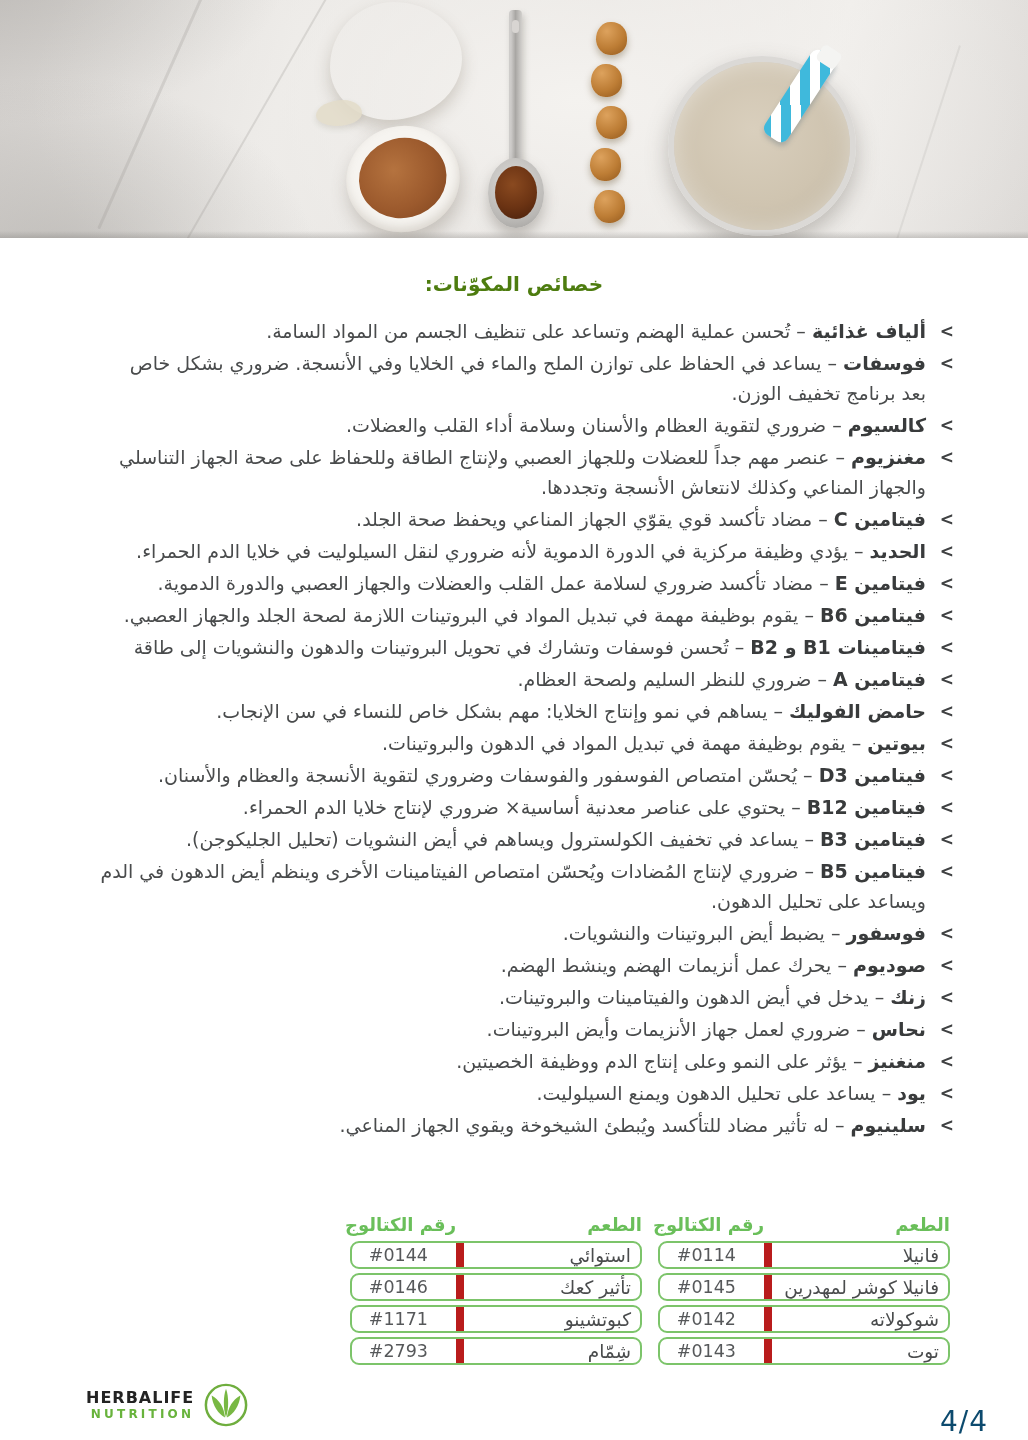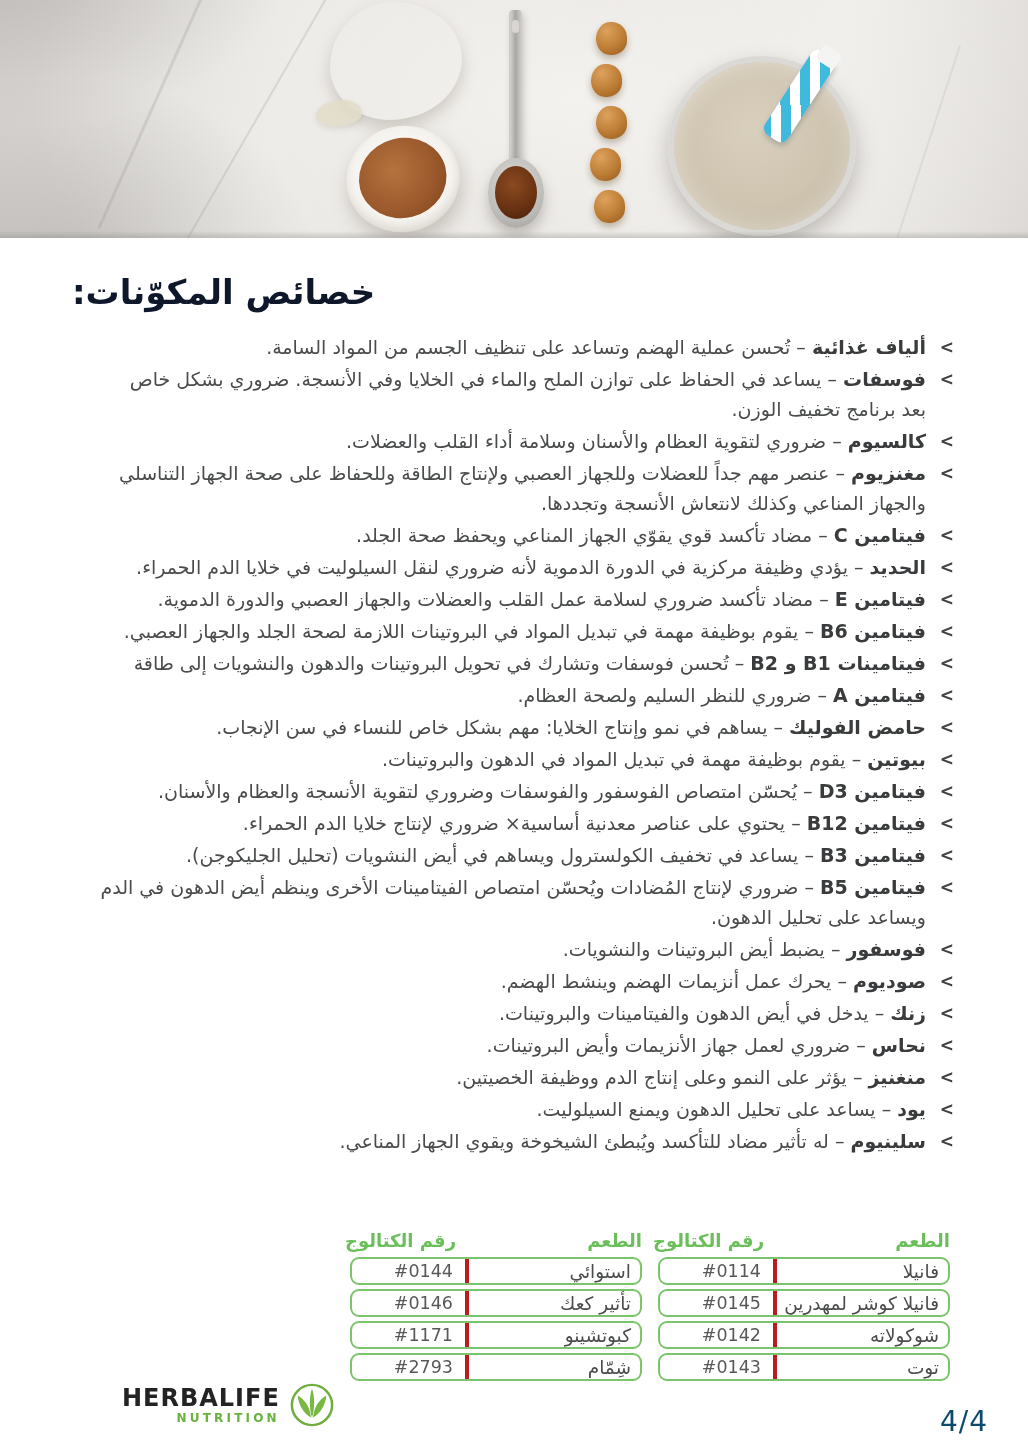--- a/index.html
+++ b/index.html
@@ -50,45 +50,45 @@
     background:radial-gradient(circle at 45% 40%, #d9cfbd 0%, #cfc4b0 55%, #bfb49f 90%);
     box-shadow:0 10px 22px rgba(95,90,80,.35), inset 0 0 24px rgba(255,255,255,.45); }
   .straw { position:absolute; left:112px; top:-16px; width:27px; height:100px; transform:rotate(33deg);
     border-radius:8px; overflow:hidden;
     background:repeating-linear-gradient(56deg, #3fb9dc 0 10px, #ffffff 10px 20px);
     box-shadow:2px 3px 5px rgba(90,110,120,.35); }
   .straw-tip { position:absolute; left:146px; top:-20px; width:22px; height:18px; transform:rotate(33deg);
     background:#f4f4f2; border-radius:5px; }
 
   
-  .title { margin:34px 72px 20px 72px; text-align:left; font-size:34px; font-weight:bold; color:#0f172a; }
+  .title { margin:34px 72px 20px 72px; text-align:center; font-size:20px; font-weight:bold; color:#4d7c0f; }
   .list { direction:rtl; margin:0 72px 0 100px; }
   .item { position:relative; padding-right:30px; text-align:right; font-size:19px; line-height:30px;
     color:#494b4c; margin-bottom:2px; }
   .chev { position:absolute; right:2px; top:0; direction:ltr; unicode-bidi:bidi-override;
     color:#3f4142; font-size:17px; font-weight:600; }
   .term { font-weight:bold; color:#393b3c; }
 
   
   .tables { direction:rtl; display:flex; gap:16px; margin:74px 78px 0 0; }
   .ftable { width:292px; }
   .thead { display:flex; direction:rtl; margin-bottom:6px; font-size:18px; font-weight:bold; color:#6abf5a; }
   .h-flavor { flex:1; text-align:right; padding-left:4px; }
   .h-catalog { width:106px; text-align:center; padding-left:6px; white-space:nowrap; }
   .frow { display:flex; direction:rtl; align-items:stretch; border:2px solid #7cc46a; border-radius:9px;
     height:28px; margin-bottom:4px; background:#fff; overflow:hidden; }
-  .cell-flavor { flex:1; border-left:4px solid #b91c1c; display:flex; align-items:center;
+  .cell-flavor { flex:1; border-left:8px solid #b91c1c; display:flex; align-items:center;
     padding:0 9px 0 6px; font-size:18.5px; color:#4a4c4d; white-space:nowrap; }
   .cell-code { width:104px; direction:ltr; display:flex; align-items:center; justify-content:flex-end;
-    padding-right:12px; font-size:17.5px; color:#56585a;margin-left:9px; }
+    padding-right:28px; font-size:17.5px; color:#56585a; }
 
   
   .footer-logo { position:absolute; left:86px; bottom:12px; display:flex; align-items:center; gap:9px; }
   .logo-text { display:flex; flex-direction:column; line-height:1; }
-  .brand-top { font-size:24px; font-weight:800; color:#232323; letter-spacing:1px;margin-left:36px; }
+  .brand-top { font-size:16px; font-weight:800; color:#232323; letter-spacing:1px; }
   .brand-bottom { font-size:12px; font-weight:800; color:#68b33c; letter-spacing:3.2px; margin-top:2px; }
   .pagenum { position:absolute; right:40px; bottom:2px; font-size:28px; color:#0c4a6e; direction:ltr;
     font-weight:500; letter-spacing:1px; }
 </style>
 </head>
 <body>
 
 <div class="page">
 
   <div class="photo">

